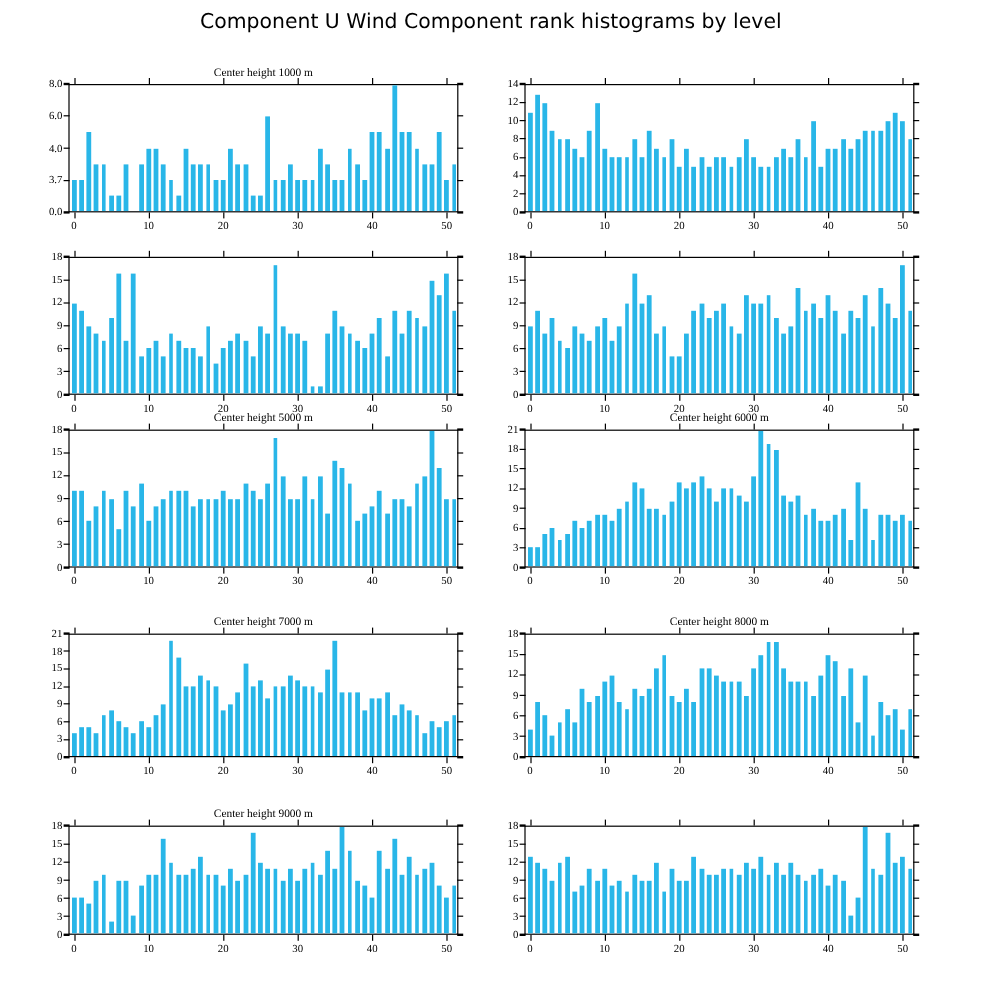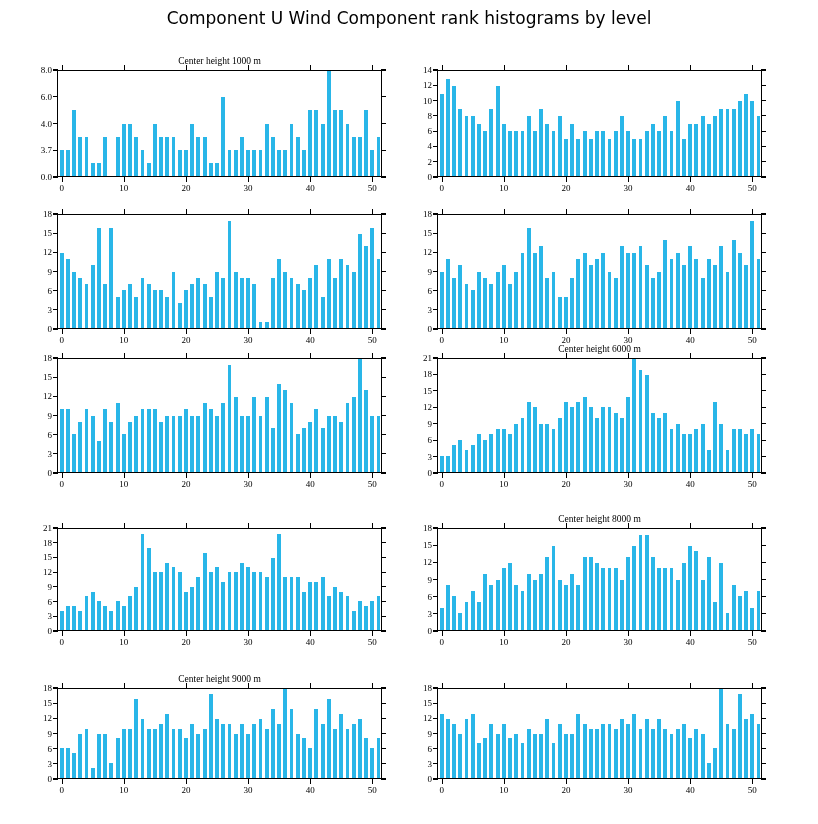--- a/index.html
+++ b/index.html
@@ -475,20 +475,21 @@
         <div class="xtick" style="left: 236.073px; top: 9px; height: 5px;"></div>
         <div class="xlab" style="left: 236.073px; top: 136px;">30</div>
         <div class="xtick" style="left: 298.188px; top: 129px; height: 5px;"></div>
         <div class="xtick" style="left: 298.188px; top: 9px; height: 5px;"></div>
         <div class="xlab" style="left: 298.188px; top: 136px;">40</div>
         <div class="xtick" style="left: 360.304px; top: 129px; height: 5px;"></div>
         <div class="xtick" style="left: 360.304px; top: 9px; height: 5px;"></div>
         <div class="xlab" style="left: 360.304px; top: 136px;">50</div>
       </div>
       <div class="panel" style="left: 12px; top: 344px; width: 380px; height: 155px;">
+        <div class="panel-title" style="left: 45px; width: 325px;">Center height 5000 m</div>
         <div class="plot-area" style="left: 45px; top: 14px; width: 325px; height: 115px;">
           <div class="bars">
             <div class="bar" style="left: 1.80135px; width: 3.85115px; height: 62.7778px; background: rgb(41, 182, 232);"></div>
             <div class="bar" style="left: 8.01288px; width: 3.85115px; height: 62.7778px; background: rgb(41, 182, 232);"></div>
             <div class="bar" style="left: 14.2244px; width: 3.85115px; height: 37.6667px; background: rgb(41, 182, 232);"></div>
             <div class="bar" style="left: 20.436px; width: 3.85115px; height: 50.2222px; background: rgb(41, 182, 232);"></div>
             <div class="bar" style="left: 26.6475px; width: 3.85115px; height: 62.7778px; background: rgb(41, 182, 232);"></div>
             <div class="bar" style="left: 32.859px; width: 3.85115px; height: 56.5px; background: rgb(41, 182, 232);"></div>
             <div class="bar" style="left: 39.0706px; width: 3.85115px; height: 31.3889px; background: rgb(41, 182, 232);"></div>
             <div class="bar" style="left: 45.2821px; width: 3.85115px; height: 62.7778px; background: rgb(41, 182, 232);"></div>
@@ -673,20 +674,21 @@
         <div class="xtick" style="left: 236.073px; top: 9px; height: 5px;"></div>
         <div class="xlab" style="left: 236.073px; top: 136px;">30</div>
         <div class="xtick" style="left: 298.188px; top: 129px; height: 5px;"></div>
         <div class="xtick" style="left: 298.188px; top: 9px; height: 5px;"></div>
         <div class="xlab" style="left: 298.188px; top: 136px;">40</div>
         <div class="xtick" style="left: 360.304px; top: 129px; height: 5px;"></div>
         <div class="xtick" style="left: 360.304px; top: 9px; height: 5px;"></div>
         <div class="xlab" style="left: 360.304px; top: 136px;">50</div>
       </div>
       <div class="panel" style="left: 12px; top: 514px; width: 380px; height: 143px;">
+        <div class="panel-title" style="left: 45px; width: 325px;">Center height 7000 m</div>
         <div class="plot-area" style="left: 45px; top: 14px; width: 325px; height: 103px;">
           <div class="bars">
             <div class="bar" style="left: 1.80135px; width: 3.85115px; height: 19.2381px; background: rgb(41, 182, 232);"></div>
             <div class="bar" style="left: 8.01288px; width: 3.85115px; height: 24.0476px; background: rgb(41, 182, 232);"></div>
             <div class="bar" style="left: 14.2244px; width: 3.85115px; height: 24.0476px; background: rgb(41, 182, 232);"></div>
             <div class="bar" style="left: 20.436px; width: 3.85115px; height: 19.2381px; background: rgb(41, 182, 232);"></div>
             <div class="bar" style="left: 26.6475px; width: 3.85115px; height: 33.6667px; background: rgb(41, 182, 232);"></div>
             <div class="bar" style="left: 32.859px; width: 3.85115px; height: 38.4762px; background: rgb(41, 182, 232);"></div>
             <div class="bar" style="left: 39.0706px; width: 3.85115px; height: 28.8571px; background: rgb(41, 182, 232);"></div>
             <div class="bar" style="left: 45.2821px; width: 3.85115px; height: 24.0476px; background: rgb(41, 182, 232);"></div>

